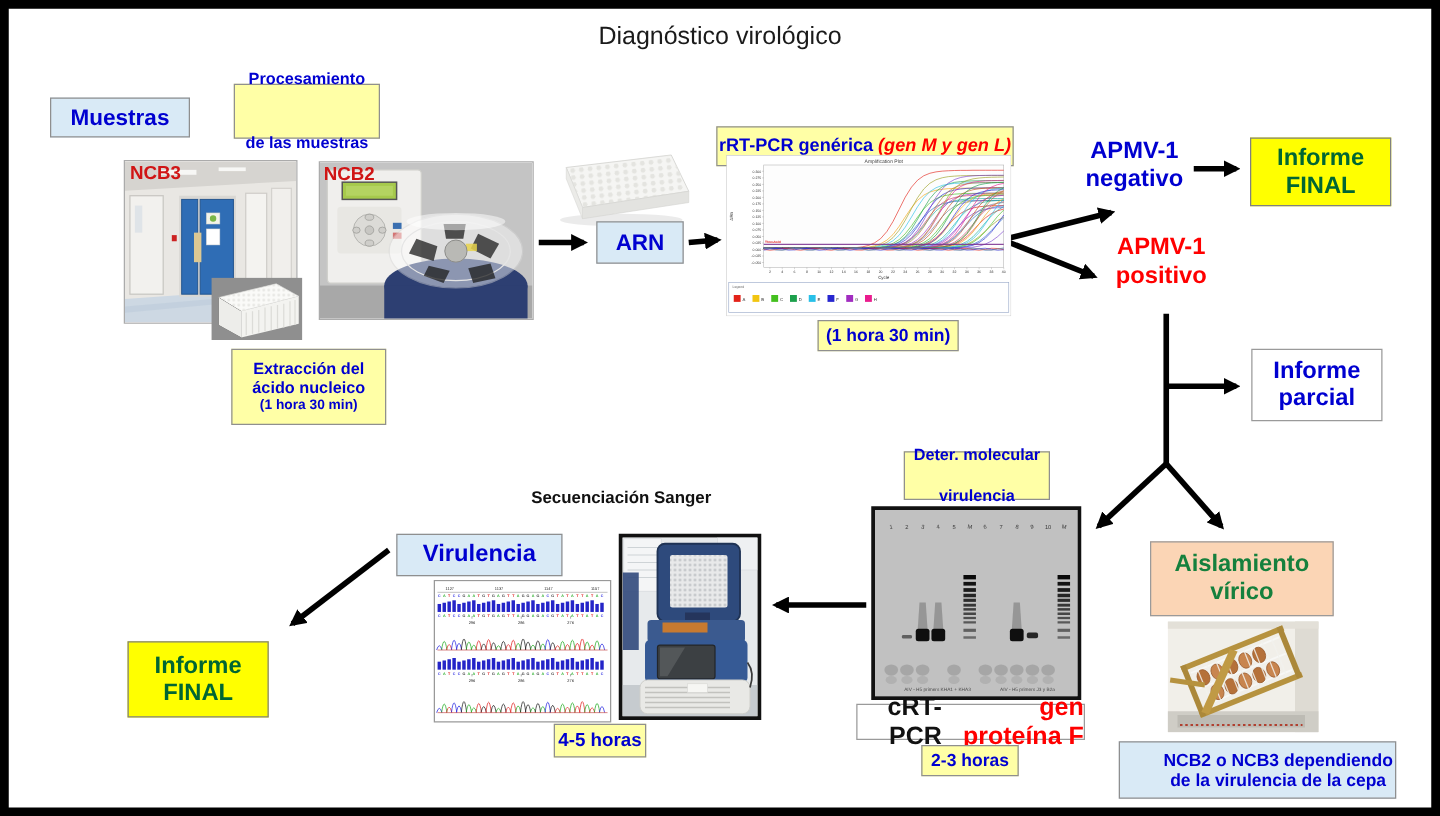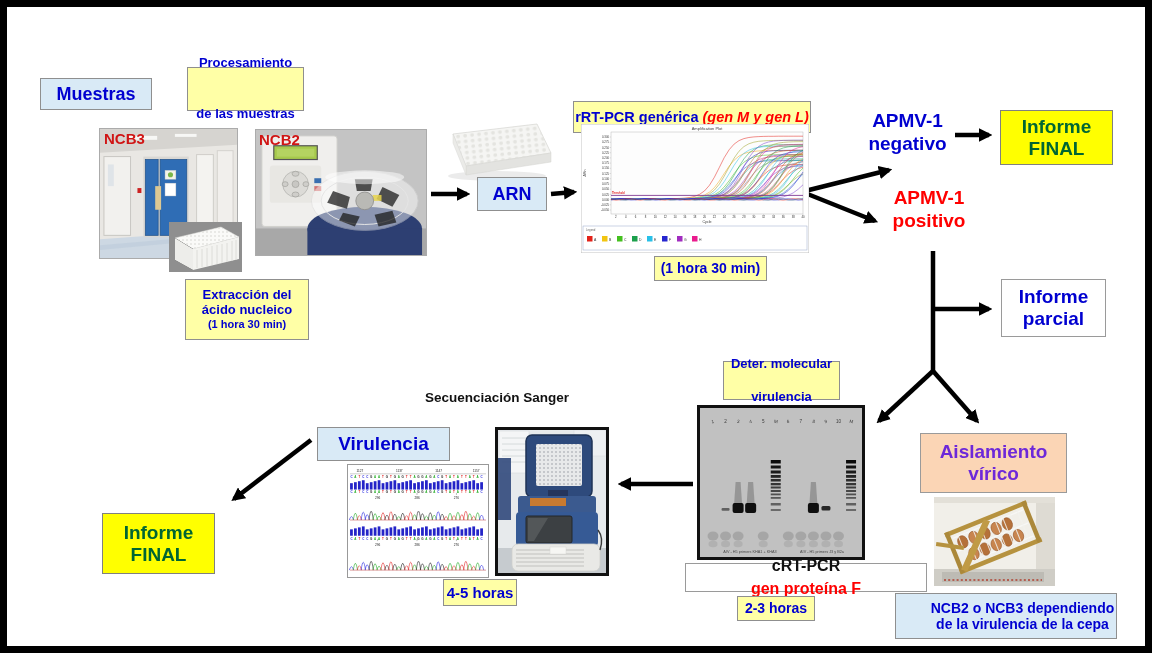--- a/index.html
+++ b/index.html
@@ -2,35 +2,36 @@
 <html><head>
 <meta charset="utf-8">
 <style>
   html,body{margin:0;padding:0;background:#222;}
   #canvas{position:relative;width:1152px;height:653px;background:#fff;border:7px solid #000;box-sizing:border-box;overflow:hidden;font-family:"Liberation Sans",sans-serif;}
   .box{position:absolute;box-sizing:border-box;display:flex;flex-direction:column;align-items:center;justify-content:center;font-weight:bold;text-align:right;line-height:1.15;}
   .yellow{background:#ffffa6;border:1px solid #8f8f8f;color:#0000d0;}
   .lblue{background:#d9eaf6;border:1px solid #8f8f8f;color:#0000d0;}
   .whitebox{background:#ffffff;border:1px solid #9a9a9a;}
   .bright{background:#ffff00;border:1px solid #808080;color:#006633;}
-  .peach{background:#fbd5b5;border:1px solid #9a9a9a;color:#6d28d9;}
+  .peach{background:#fbd5b5;border:1px solid #9a9a9a;color:#15803d;}
   .freetext{position:absolute;font-weight:bold;text-align:center;line-height:1.2;box-sizing:border-box;}
   .blue{color:#0000d0;}.red{color:#ff0000;}
   .photo{position:absolute;box-sizing:border-box;overflow:hidden;}
   .photo svg{display:block;width:100%;height:100%;}
   .frame3{border:3px solid #111;}
   .frame1{border:1px solid #ababab;}
   #title{position:absolute;left:0;top:11px;width:100%;text-align:center;font-size:20px;color:#1a1a1a;}
   #arrows{position:absolute;left:0;top:0;width:1152px;height:653px;pointer-events:none;}
 </style>
 </head>
 <body>
 
 <div id="canvas">
 
+  <div id="title">Diagnóstico virológico</div>
 
   <svg id="arrows">
     <defs>
       <marker id="ah" viewBox="0 0 10 10" refX="7.5" refY="5" markerWidth="3" markerHeight="3" orient="auto-start-reverse">
         <path d="M0,0 L10,5 L0,10 z" fill="#000"></path>
       </marker>
     </defs>
     <line x1="424" y1="187" x2="460" y2="187" stroke="#000" stroke-width="4.5" marker-end="url(#ah)"></line>
     <line x1="544" y1="187" x2="567" y2="185" stroke="#000" stroke-width="4.5" marker-end="url(#ah)"></line>
     <line x1="798" y1="184" x2="882" y2="163" stroke="#000" stroke-width="4.5" marker-end="url(#ah)"></line>
@@ -399,21 +400,21 @@
         <ellipse cx="113.4" cy="136" rx="4.5" ry="3.2" fill="#6a6a6a" opacity="0.18"></ellipse>
         <ellipse cx="125.95" cy="128" rx="5.5" ry="4.5" fill="#6a6a6a" opacity="0.3"></ellipse>
         <ellipse cx="125.95" cy="136" rx="4.5" ry="3.2" fill="#6a6a6a" opacity="0.18"></ellipse>
         <ellipse cx="138.5" cy="128" rx="5.5" ry="4.5" fill="#6a6a6a" opacity="0.3"></ellipse>
         <ellipse cx="138.5" cy="136" rx="4.5" ry="3.2" fill="#6a6a6a" opacity="0.18"></ellipse>
         <text x="50" y="145" font-size="3.8" fill="#4a4a4a" text-anchor="middle">AIV - H5 primers KHA1 + KHA3</text>
         <text x="122" y="145" font-size="3.8" fill="#4a4a4a" text-anchor="middle">AIV - H5 primers J3 y B2a</text>
       </svg>
     </div>
 
-  <div class="box whitebox" style="left:678px;top:556px;width:242px;height:29px;font-size:16px;flex-direction:column;gap:5px;">
+  <div class="box whitebox" style="left:678px;top:556px;width:183px;height:29px;font-size:20px;flex-direction:row;gap:5px;">
     <span style="color:#111;">cRT-PCR</span>
     <span class="red">gen proteína F</span>
   </div>
 
   <div class="box yellow" style="left:730px;top:589px;width:78px;height:25px;font-size:14px;">
     <span>2-3 horas</span>
   </div>
 
   <div class="box peach" style="left:913px;top:426px;width:147px;height:60px;font-size:19px;">
     <span>Aislamiento</span>

